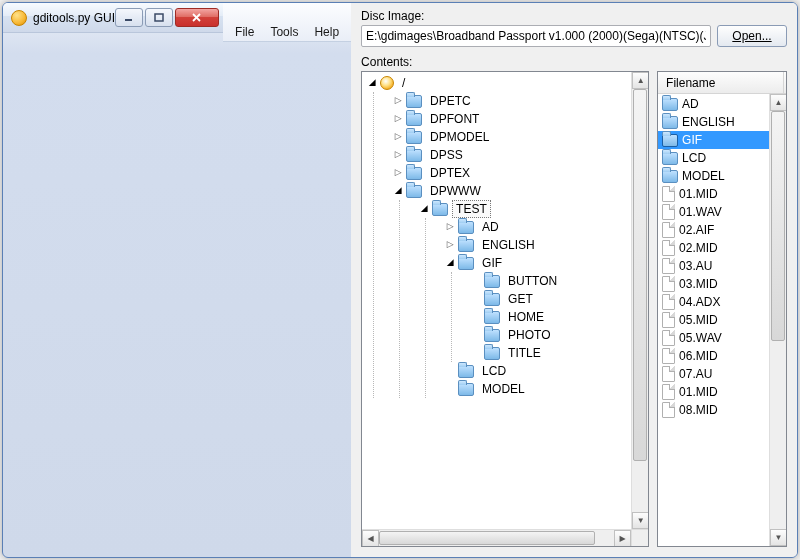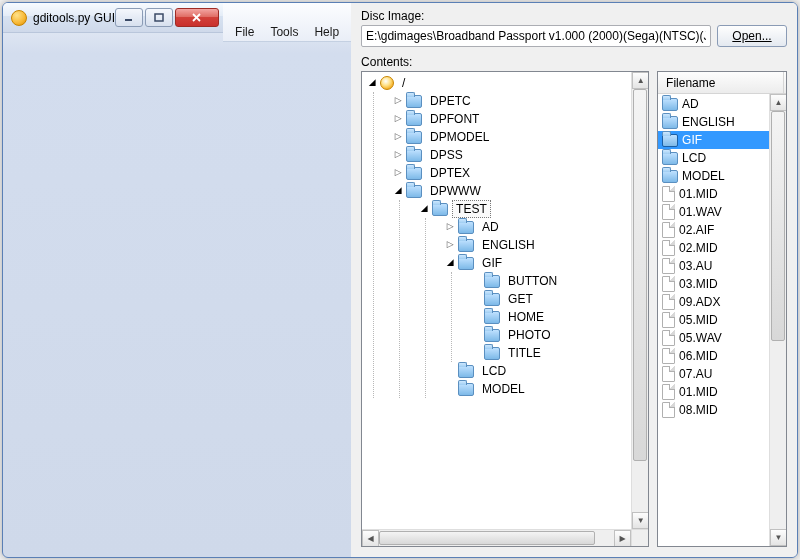--- a/index.html
+++ b/index.html
@@ -466,21 +466,21 @@
               <div class="list-row">
                 <span class="file-icon"></span>
                 <span>03.AU</span>
               </div>
               <div class="list-row">
                 <span class="file-icon"></span>
                 <span>03.MID</span>
               </div>
               <div class="list-row">
                 <span class="file-icon"></span>
-                <span>09.ADX</span>
+                <span>04.ADX</span>
               </div>
               <div class="list-row">
                 <span class="file-icon"></span>
                 <span>05.MID</span>
               </div>
               <div class="list-row">
                 <span class="file-icon"></span>
                 <span>05.WAV</span>
               </div>
               <div class="list-row">

